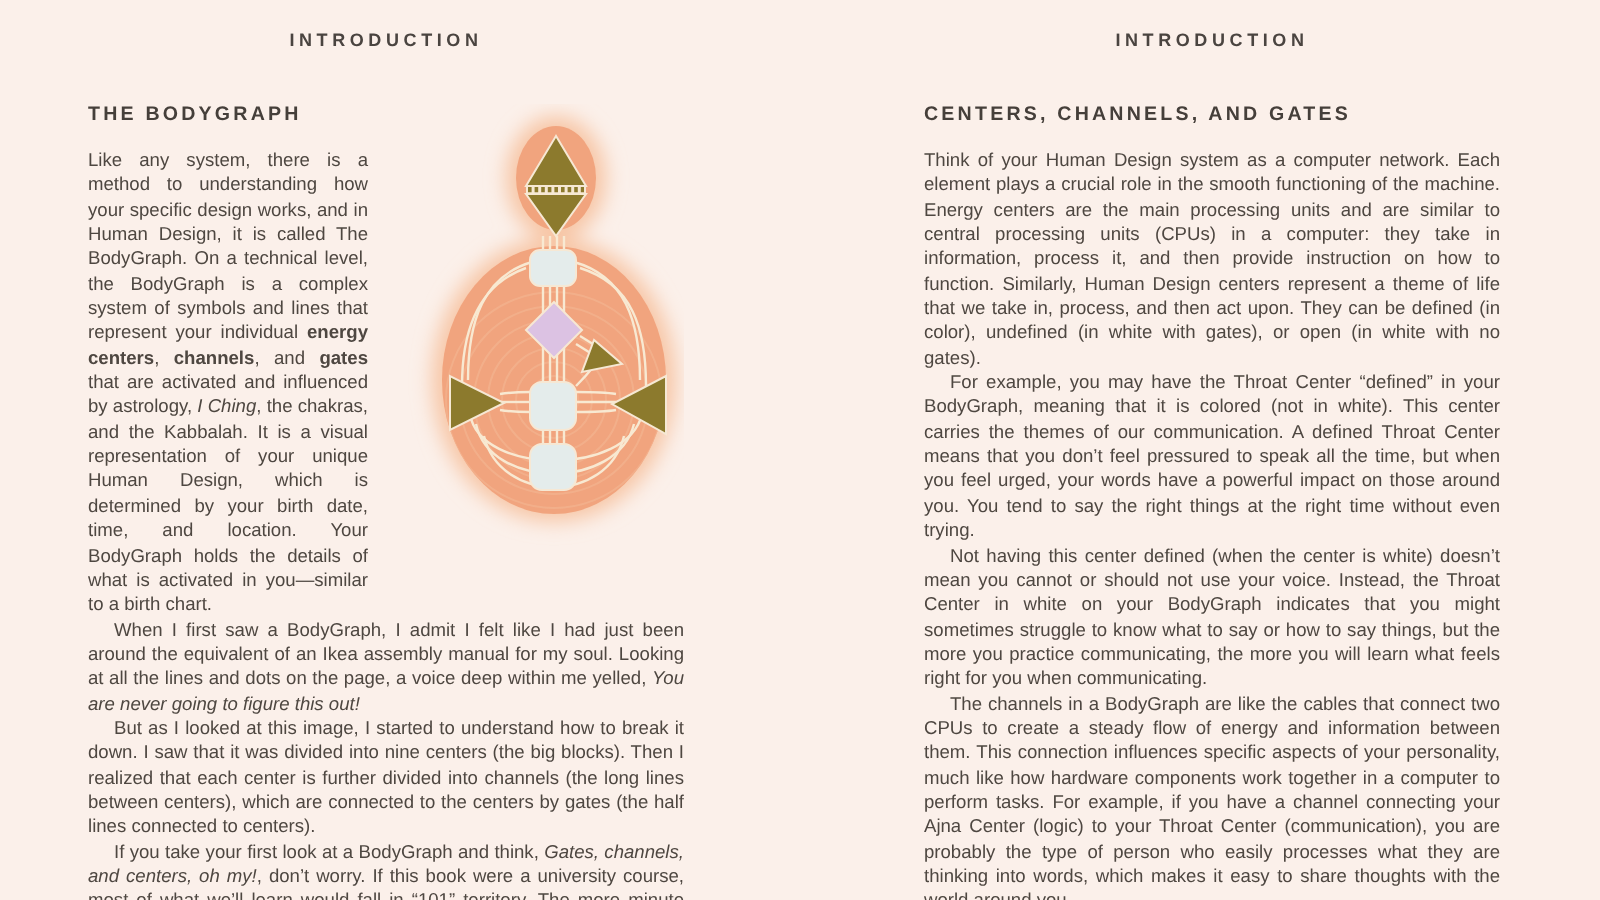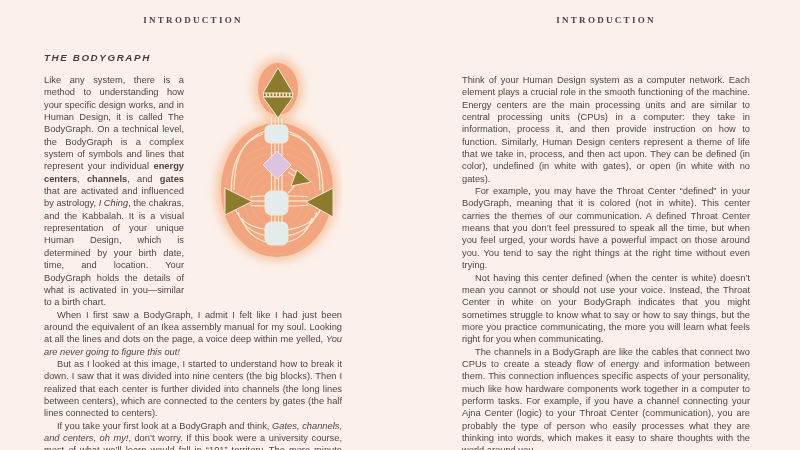--- a/index.html
+++ b/index.html
@@ -9,30 +9,30 @@
     font-family:"Liberation Sans", sans-serif;
     color:#4e4741;
   }
   .spread{position:relative;width:800px;height:450px;background:#fbf0ea;}
   .page{position:absolute;top:0;width:400px;height:450px;}
   .page-left{left:0;}
   .page-right{left:400px;}
 
   .running-header{
     position:absolute;top:15px;text-align:center;
-    font-size:9px;font-weight:700;letter-spacing:2.3px;color:#4a4440;font-family:Liberation Serif, serif;
+    font-size:9px;font-weight:700;letter-spacing:2.3px;color:#4a4440;
   }
   .page-left .running-header{left:44px;width:298px;}
   .page-right .running-header{left:62px;width:288px;}
 
   .section-heading{
     position:absolute;top:52px;
     font-size:9.8px;font-weight:700;letter-spacing:1.6px;color:#453f3a;
   }
-  .page-left .section-heading{left:44px;font-style:italic;}
+  .page-left .section-heading{left:44px;}
   .page-right .section-heading{left:62px;}
 
   .text-block{
     position:absolute;top:74px;
     font-size:9.3px;line-height:12.35px;text-align:justify;color:#4e4741;
   }
   .page-left .text-block{left:44px;width:298px;}
   .page-right .text-block{left:62px;width:288px;}
   .text-block p{margin:0;}
   .text-block p + p{text-indent:13px;}
@@ -167,20 +167,21 @@
     <p><span>Like any system, there is a method to understanding how your specific design works, and in Human Design, it is called The BodyGraph. On a technical level, the BodyGraph is a complex system of symbols and lines that represent your individual </span><span style="font-weight: 700;">energy centers</span><span>, </span><span style="font-weight: 700;">channels</span><span>, and </span><span style="font-weight: 700;">gates</span><span> that are activated and influenced by astrology, </span><span style="font-style: italic;">I Ching</span><span>, the chakras, and the Kabbalah. It is a visual representation of your unique Human Design, which is determined by your birth date, time, and location. Your BodyGraph holds the details of what is activated in you—similar to a birth chart.</span></p>
         <p><span>When I first saw a BodyGraph, I admit I felt like I had just been around the equivalent of an Ikea assembly manual for my soul. Looking at all the lines and dots on the page, a voice deep within me yelled, </span><span style="font-style: italic;">You are never going to figure this out!</span></p>
         <p><span>But as I looked at this image, I started to understand how to break it down. I saw that it was divided into nine centers (the big blocks). Then I realized that each center is further divided into channels (the long lines between centers), which are connected to the centers by gates (the half lines connected to centers).</span></p>
         <p><span>If you take your first look at a BodyGraph and think, </span><span style="font-style: italic;">Gates, channels, and centers, oh my!</span><span>, don’t worry. If this book were a university course, most of what we’ll learn would fall in “101” territory. The more minute details, such as the roles of all the centers and the details of the gates and channels, are strictly for grad students. This book is a freshman course to give you a taste of what could be next, should you elect to major or minor in this system.</span></p>
       </div>
 
   </div>
 
   <div class="page page-right">
     <div class="running-header">INTRODUCTION</div>
+    <div class="section-heading">CENTERS, CHANNELS, AND GATES</div>
     <div class="text-block">
         <p><span>Think of your Human Design system as a computer network. Each element plays a crucial role in the smooth functioning of the machine. Energy centers are the main processing units and are similar to central processing units (CPUs) in a computer: they take in information, process it, and then provide instruction on how to function. Similarly, Human Design centers represent a theme of life that we take in, process, and then act upon. They can be defined (in color), undefined (in white with gates), or open (in white with no gates).</span></p>
         <p><span>For example, you may have the Throat Center “defined” in your BodyGraph, meaning that it is colored (not in white). This center carries the themes of our communication. A defined Throat Center means that you don’t feel pressured to speak all the time, but when you feel urged, your words have a powerful impact on those around you. You tend to say the right things at the right time without even trying.</span></p>
         <p><span>Not having this center defined (when the center is white) doesn’t mean you cannot or should not use your voice. Instead, the Throat Center in white on your BodyGraph indicates that you might sometimes struggle to know what to say or how to say things, but the more you practice communicating, the more you will learn what feels right for you when communicating.</span></p>
         <p><span>The channels in a BodyGraph are like the cables that connect two CPUs to create a steady flow of energy and information between them. This connection influences specific aspects of your personality, much like how hardware components work together in a computer to perform tasks. For example, if you have a channel connecting your Ajna Center (logic) to your Throat Center (communication), you are probably the type of person who easily processes what they are thinking into words, which makes it easy to share thoughts with the world around you.</span></p>
       </div>
   </div>
 
 </div>
 

